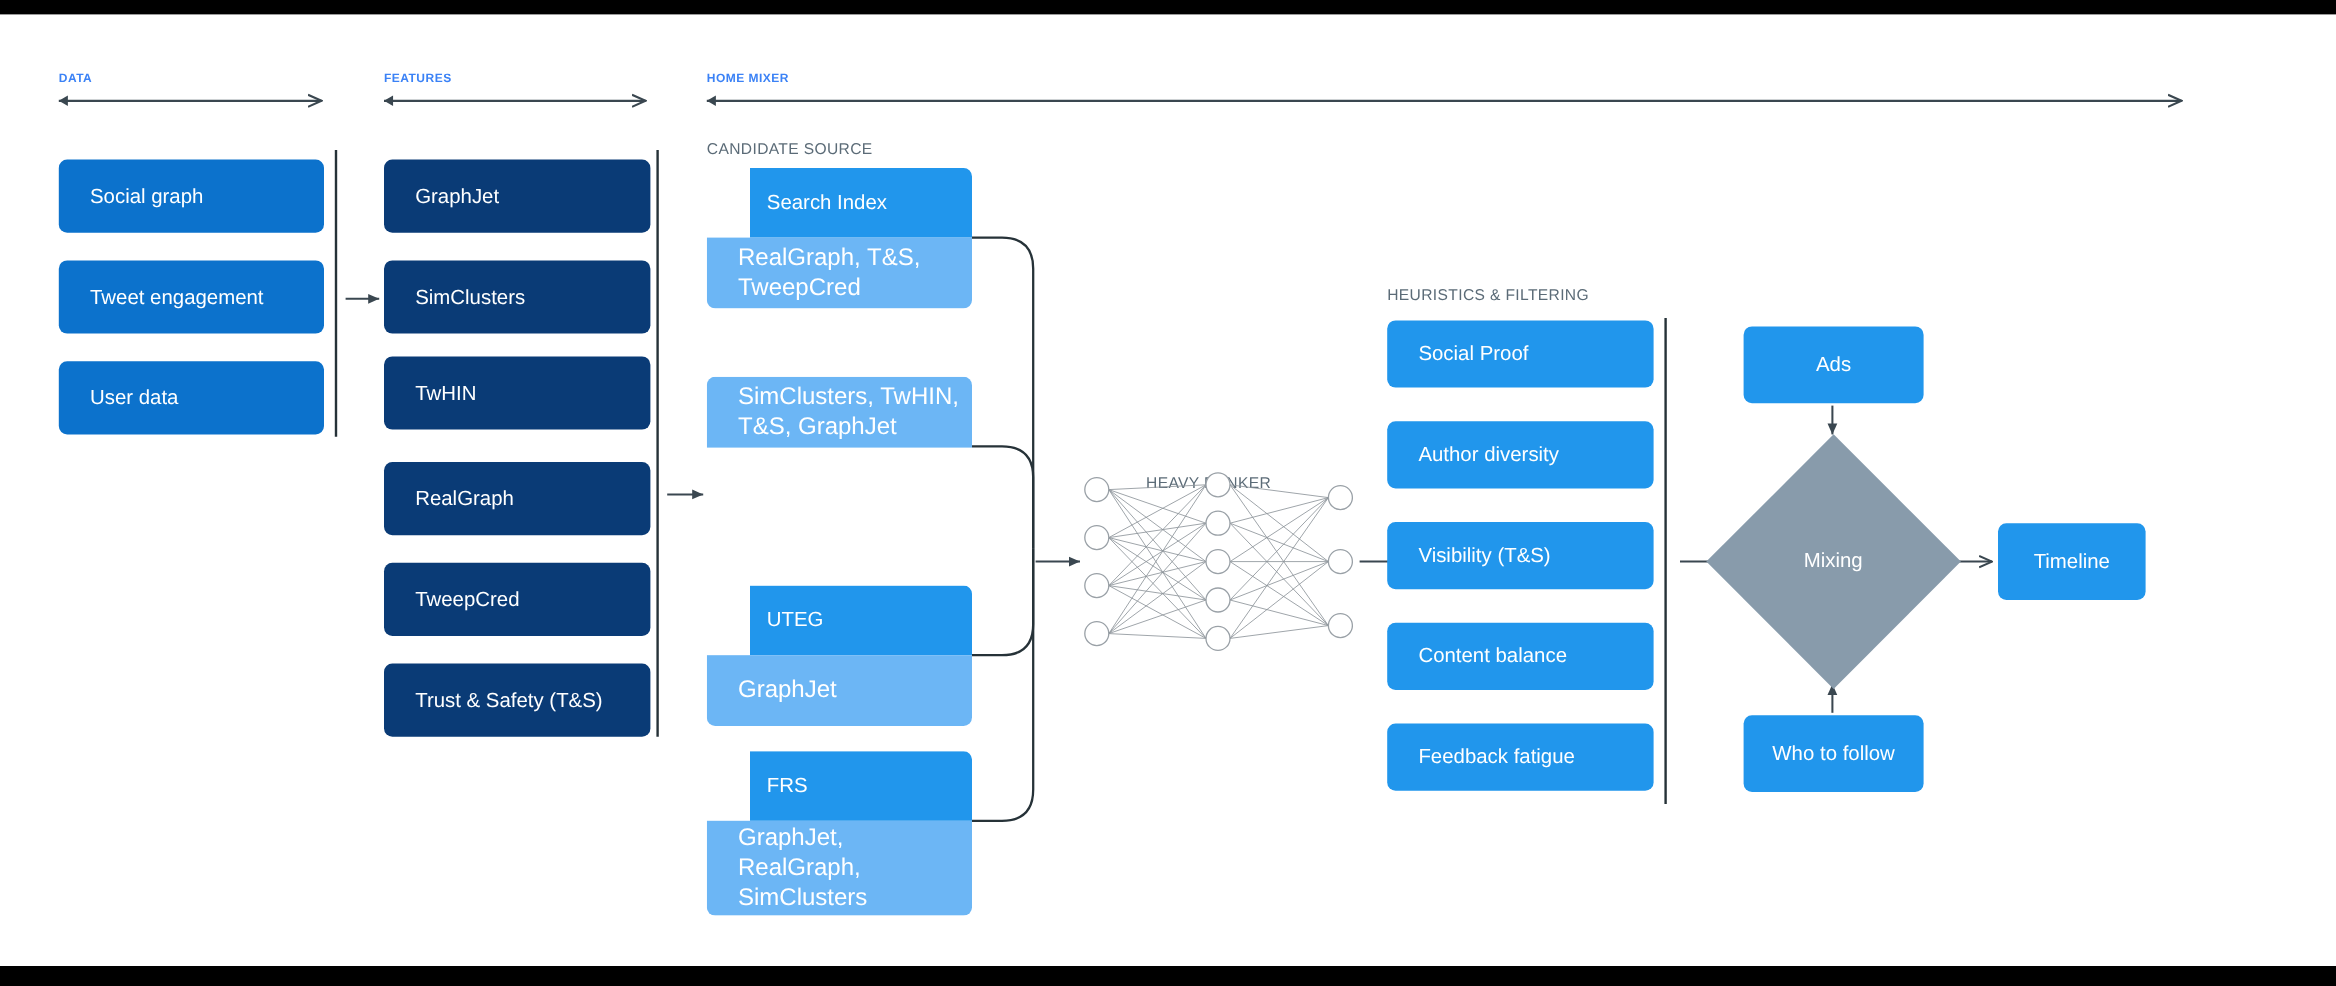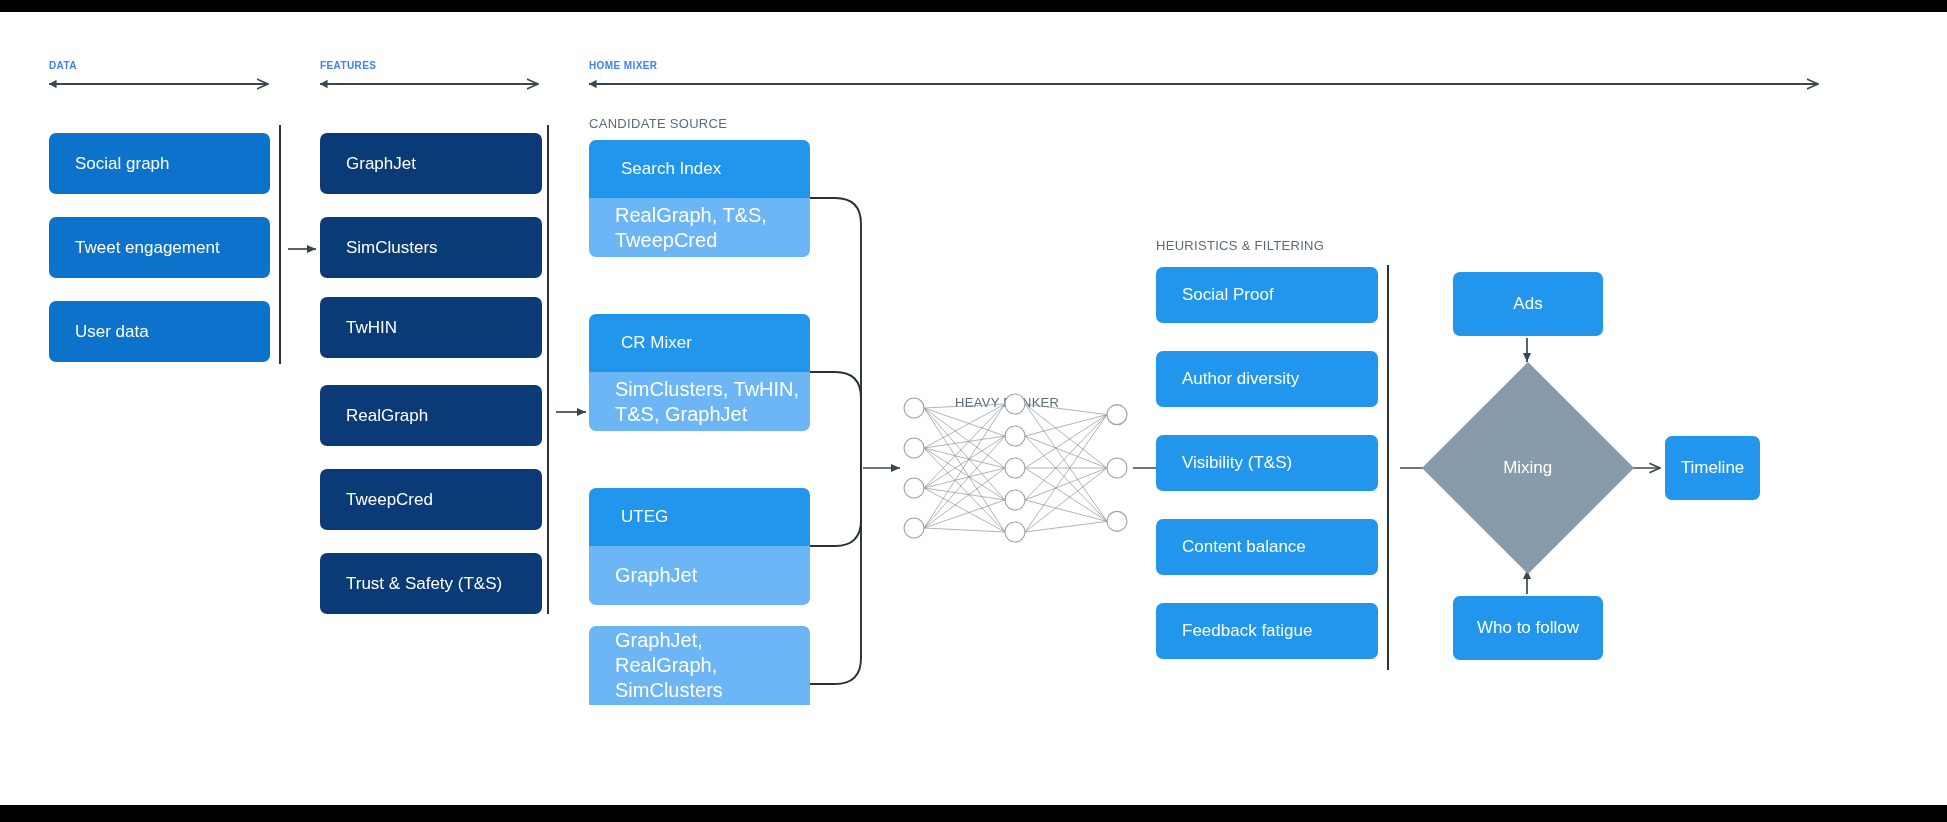--- a/index.html
+++ b/index.html
@@ -14,21 +14,21 @@
   .sub-label{position:absolute;font-size:13px;letter-spacing:.3px;color:#5b6b77;white-space:nowrap;}
 
   .box{position:absolute;border-radius:7px;display:flex;align-items:center;box-sizing:border-box;
        padding-left:26px;color:#fff;font-size:17px;}
   .box.data{background:#0c72cc;}
   .box.feature{background:#0a3b76;}
   .box.heur{background:#2196ec;text-align:center;}
   .box.out{background:#2196ec;justify-content:center;padding-left:0;}
 
   .card{position:absolute;border-radius:7px;overflow:hidden;}
-  .card .hd{background:#2196ec;color:#fff;font-size:17px;display:flex;align-items:center;padding-left:32px;box-sizing:border-box;}
+  .card .hd{background:#2196ec;color:#fff;font-size:17px;display:flex;align-items:center;padding-left:14px;box-sizing:border-box;margin-left:36px;}
   .card .bd{background:#6cb6f5;color:#fff;font-size:20px;display:flex;align-items:center;padding-left:26px;padding-right:10px;box-sizing:border-box;line-height:1.25;}
   .diamond{position:absolute;background:#889bab;transform:rotate(45deg);display:flex;align-items:center;justify-content:center;}
   .diamond span{transform:rotate(-45deg);color:#fff;font-size:17px;}
   svg.lay{position:absolute;left:0;top:0;width:1947px;height:793px;overflow:visible;pointer-events:none;}
   .nnwrap{position:absolute;}
   .hr-title{position:absolute;font-size:13px;letter-spacing:.3px;color:#5b6b77;white-space:nowrap;margin-top:31px;}
 </style>
 </head>
 <body>
 
@@ -126,28 +126,28 @@
           <span>Trust &amp; Safety (T&amp;S)</span>
         </div>
     </div>
 
     <div>
       <div class="card" style="left:589px;top:128px;width:221px;height:117px;">
         <div class="hd" style="height:58px;">Search Index</div>
         <div class="bd" style="height:59px;">RealGraph, T&amp;S, TweepCred</div>
       </div>
       <div class="card" style="left:589px;top:302px;width:221px;height:117px;">
-        <div class="hd" style="height:58px;">CR Mixer</div>
         <div class="bd" style="height:59px;">SimClusters, TwHIN, T&amp;S, GraphJet</div>
       </div>
       <div class="card" style="left:589px;top:476px;width:221px;height:117px;">
         <div class="hd" style="height:58px;">UTEG</div>
         <div class="bd" style="height:59px;">GraphJet</div>
       </div>
       <div class="card" style="left:589px;top:614px;width:221px;height:137px;">
+        <div class="hd" style="height:58px;">FRS</div>
         <div class="bd" style="height:79px;">GraphJet, RealGraph, SimClusters</div>
       </div>
     </div>
 
     <div class="nnwrap" style="left:898px;top:376px;width:235px;height:160px;">
       <svg width="235" height="160" viewBox="0 0 235 160">
         <g id="edges" stroke="#8d949a" stroke-width="0.7" fill="none">
             <line x1="26" y1="20" x2="107" y2="16"></line>
             <line x1="26" y1="20" x2="107" y2="48"></line>
             <line x1="26" y1="20" x2="107" y2="80"></line>
@@ -222,19 +222,19 @@
     <div>
       <div class="box out" style="left:1453px;top:260px;width:150px;height:64px;">
           <span>Ads</span>
         </div>
       <div class="diamond" style="left:1453px;top:381px;width:150px;height:150px;">
           <span>Mixing</span>
         </div>
       <div class="box out" style="left:1453px;top:584px;width:150px;height:64px;">
           <span>Who to follow</span>
         </div>
-      <div class="box out" style="left:1665px;top:424px;width:95px;height:64px;">
+      <div class="box out" style="left:1665px;top:424px;width:123px;height:64px;">
           <span>Timeline</span>
         </div>
     </div>
 
   </div>
 </div>
 
 </body></html>

